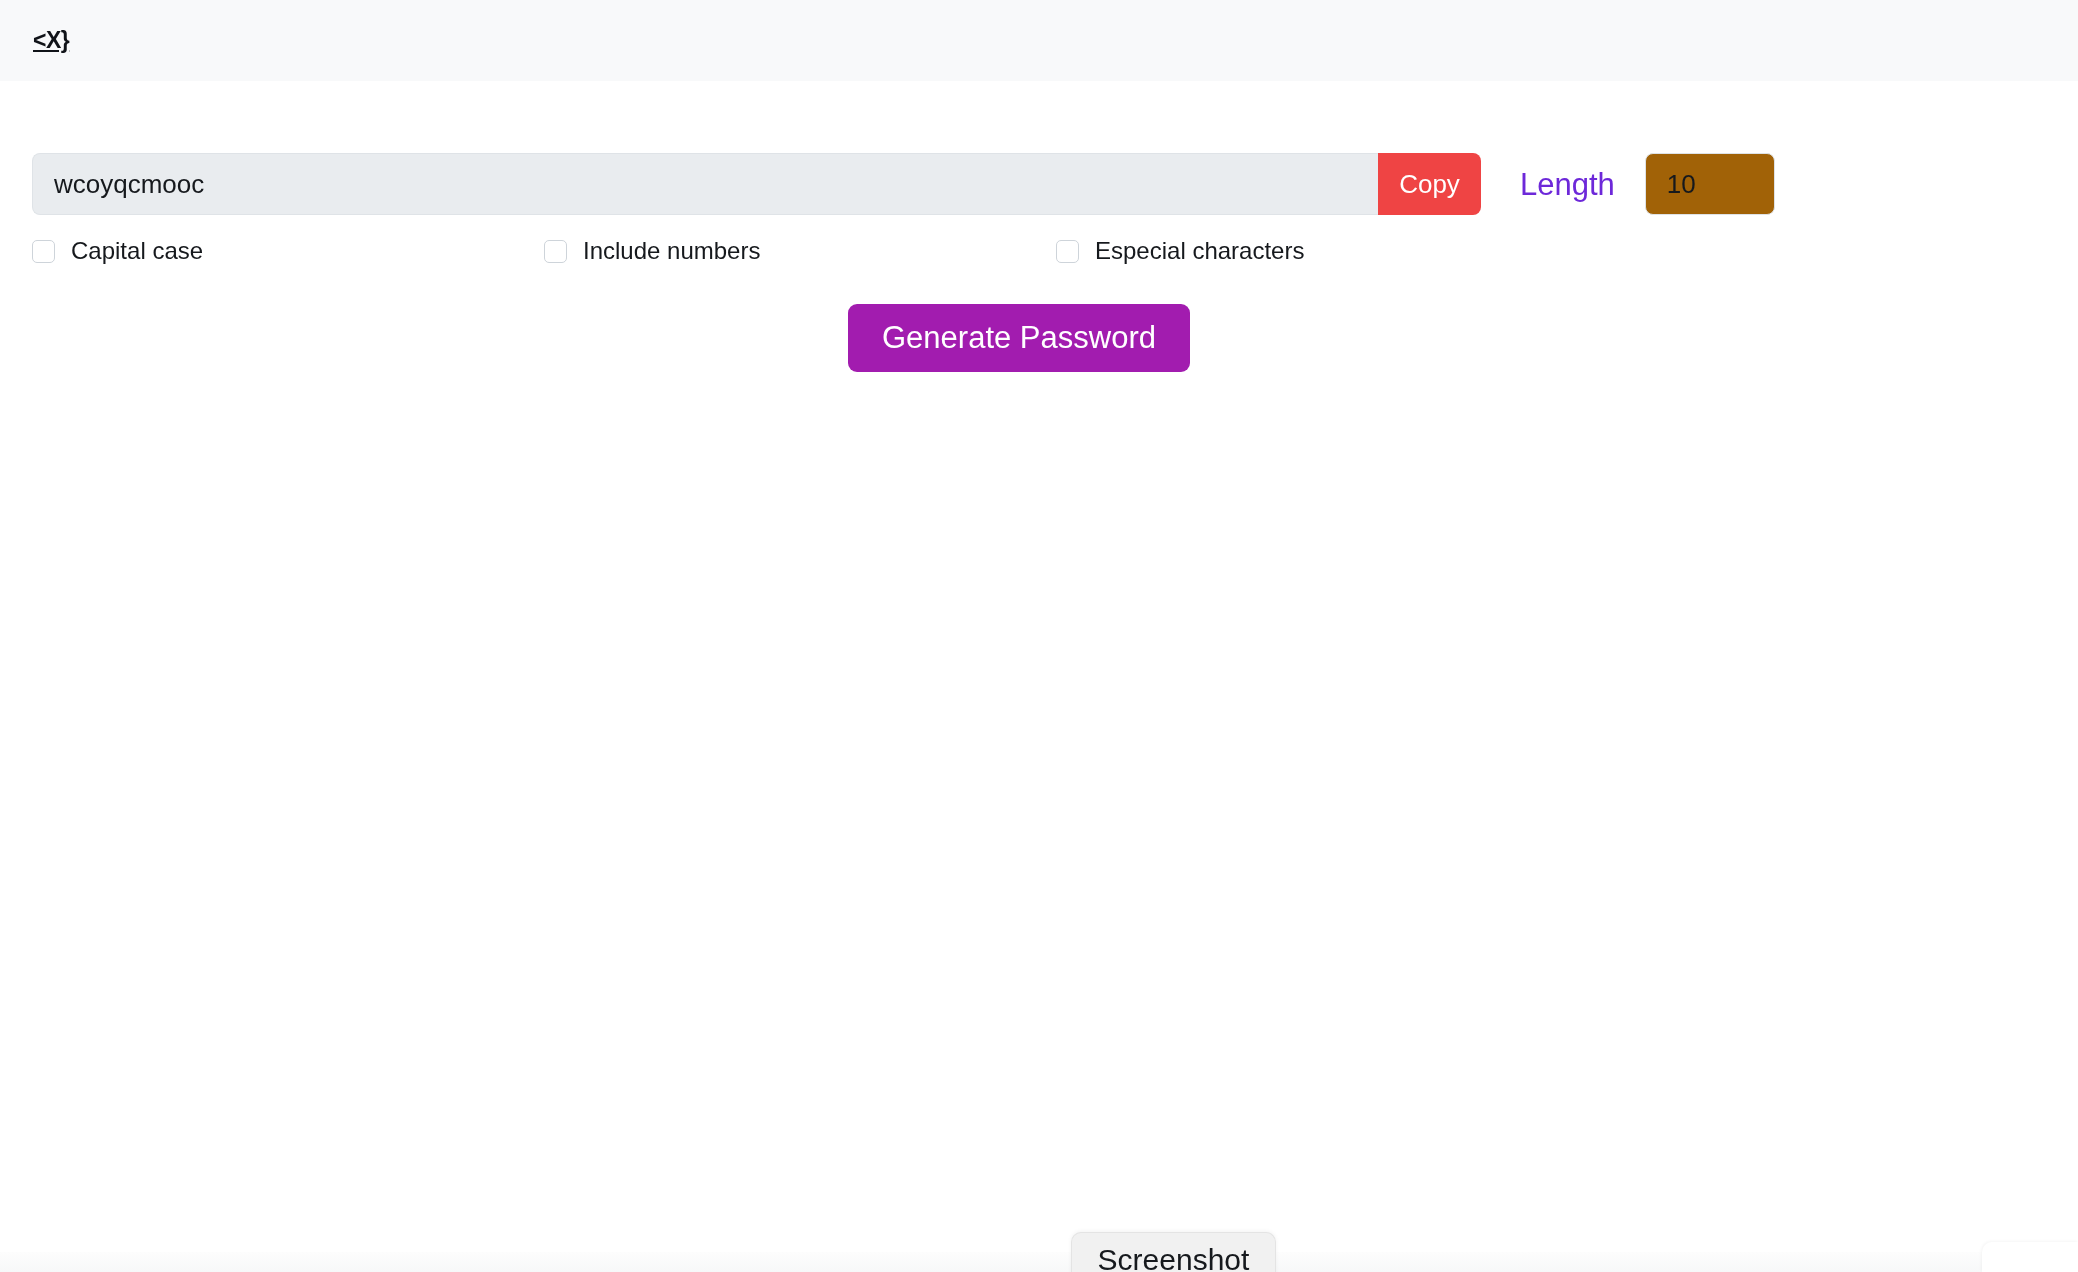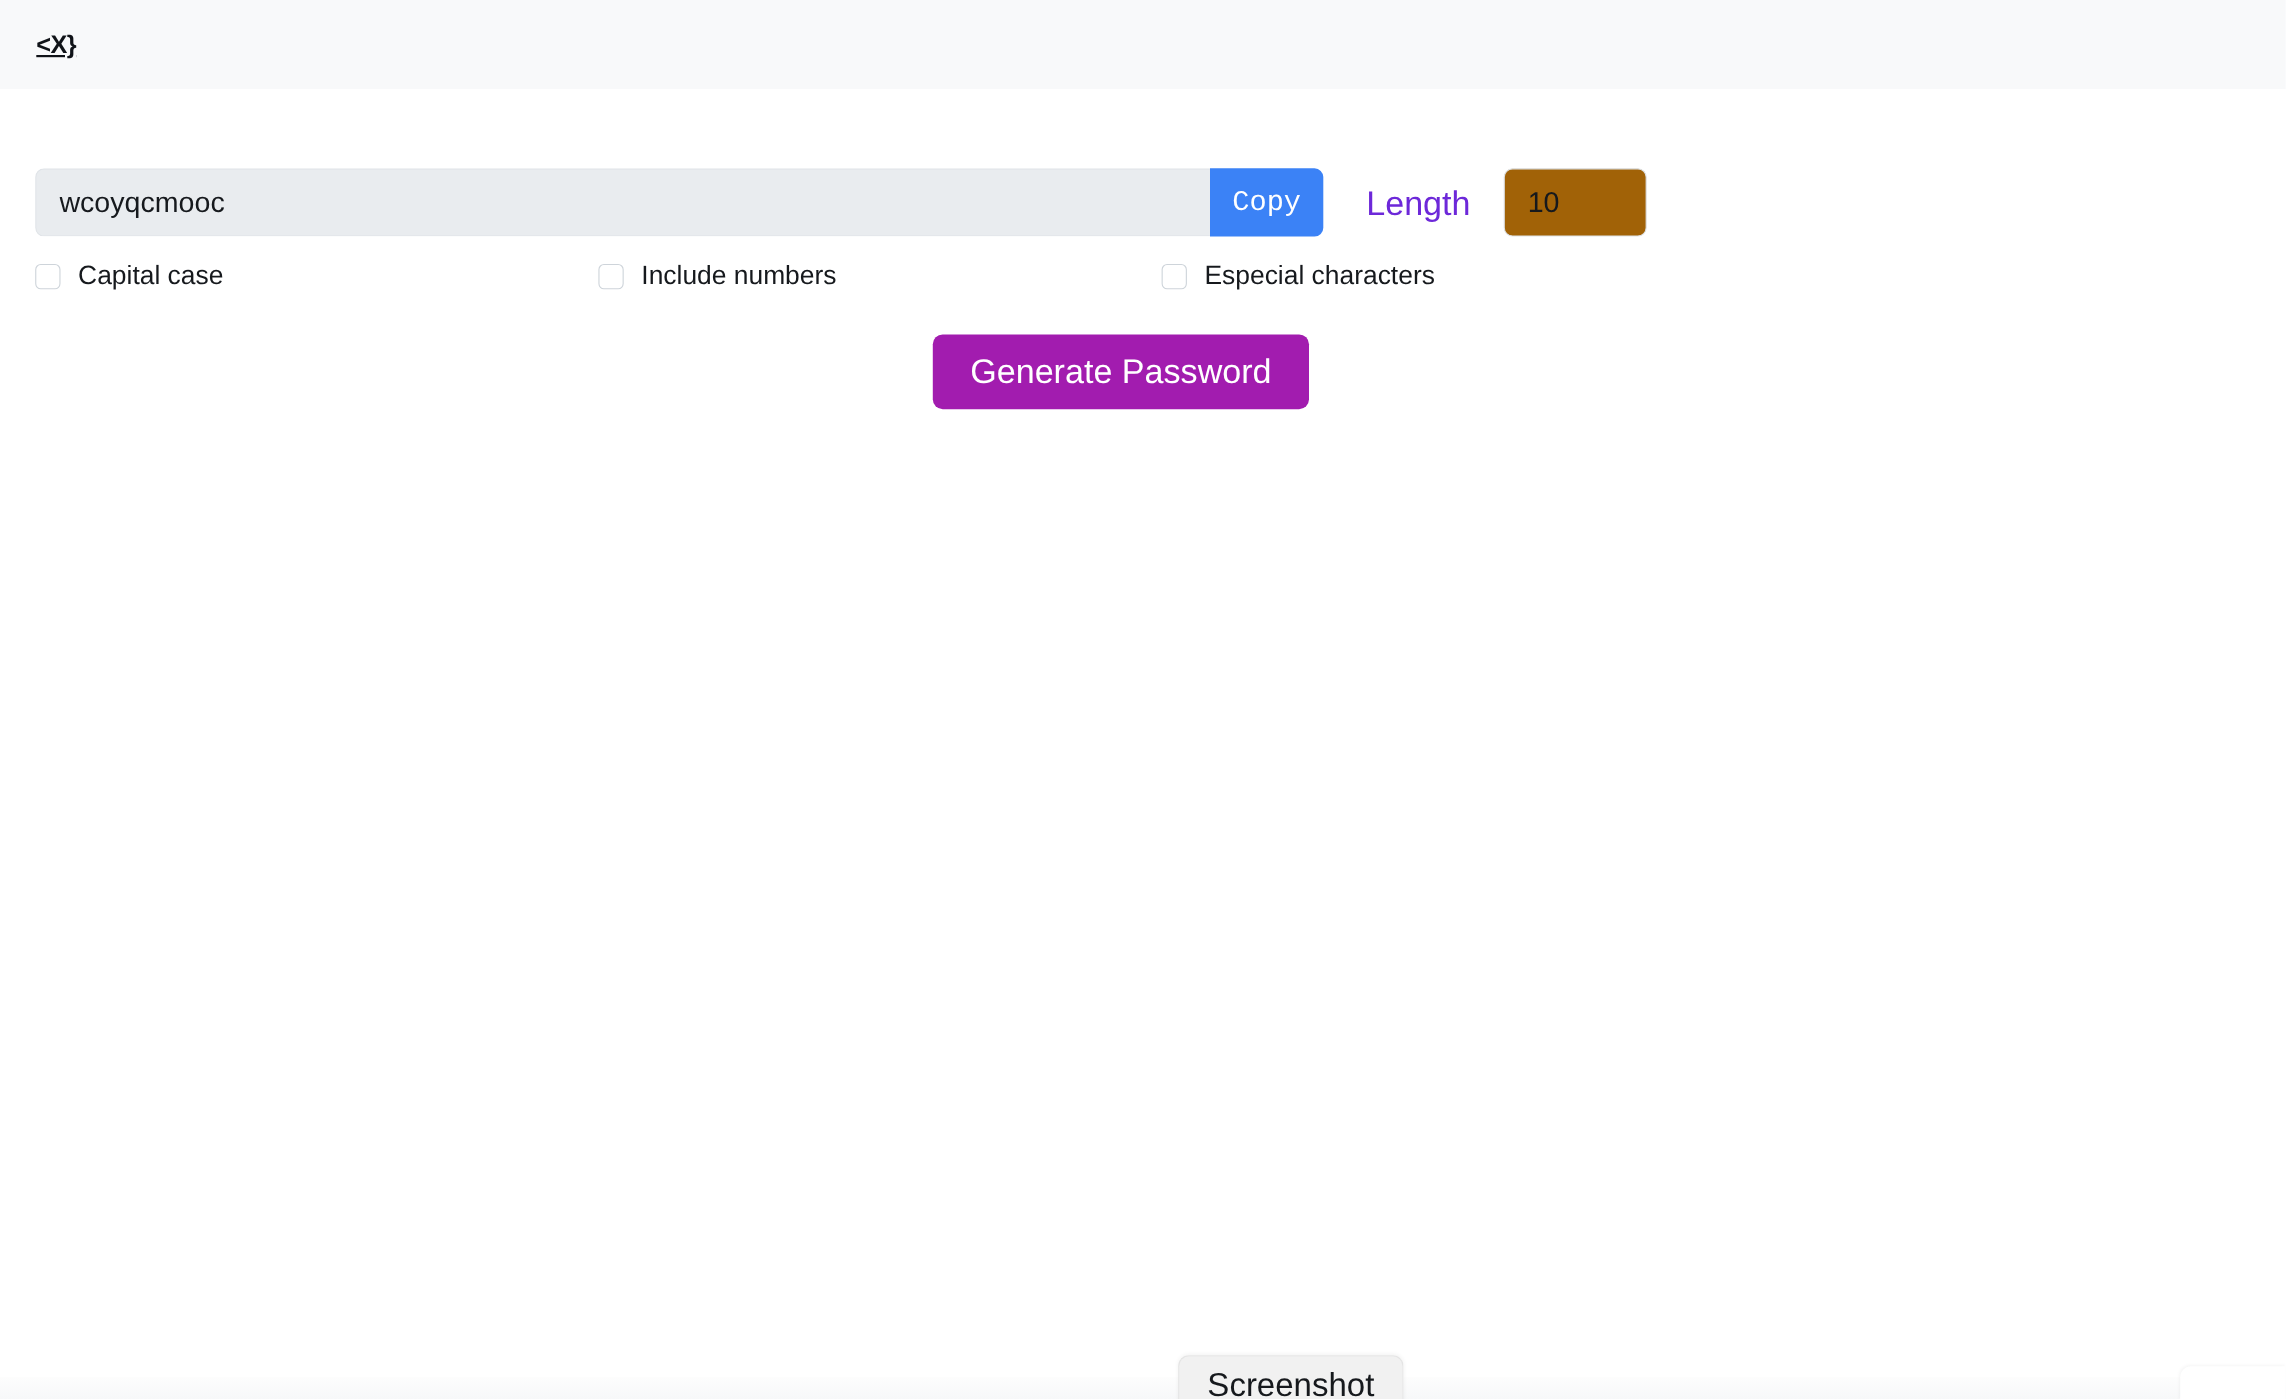--- a/index.html
+++ b/index.html
@@ -56,47 +56,47 @@
 
   .pw-row {
     display: flex;
     align-items: center;
     margin-top: 72px;
   }
 
   .input-group {
     display: flex;
     align-items: stretch;
-    width: 1171px;
+    width: 1449px;
   }
 
   .pw-input {
     flex: 1 1 auto;
     height: 62px;
     background: #e9ecef;
     border: 1px solid #dfe3e7;
     border-right: none;
     border-radius: 8px 0 0 8px;
     font-size: 26px;
     color: #16191d;
     padding: 0 21px;
     box-sizing: border-box;
     font-family: "Liberation Sans", sans-serif;
     outline: none;
   }
 
   .copy-btn {
     width: 103px;
     height: 62px;
-    background: #3b82f6;
+    background: #ef4444;
     color: #ffffff;
     border: none;
     border-radius: 0 8px 8px 0;
     font-size: 26px;
-    font-family: Liberation Mono, monospace;
+    font-family: Liberation Sans, sans-serif;
     cursor: pointer;
     padding: 0;
     line-height: 62px;
   }
 
   .length-label {
     font-size: 31px;
     color: #6d28d9;
     margin-left: 39px;
     white-space: nowrap;

